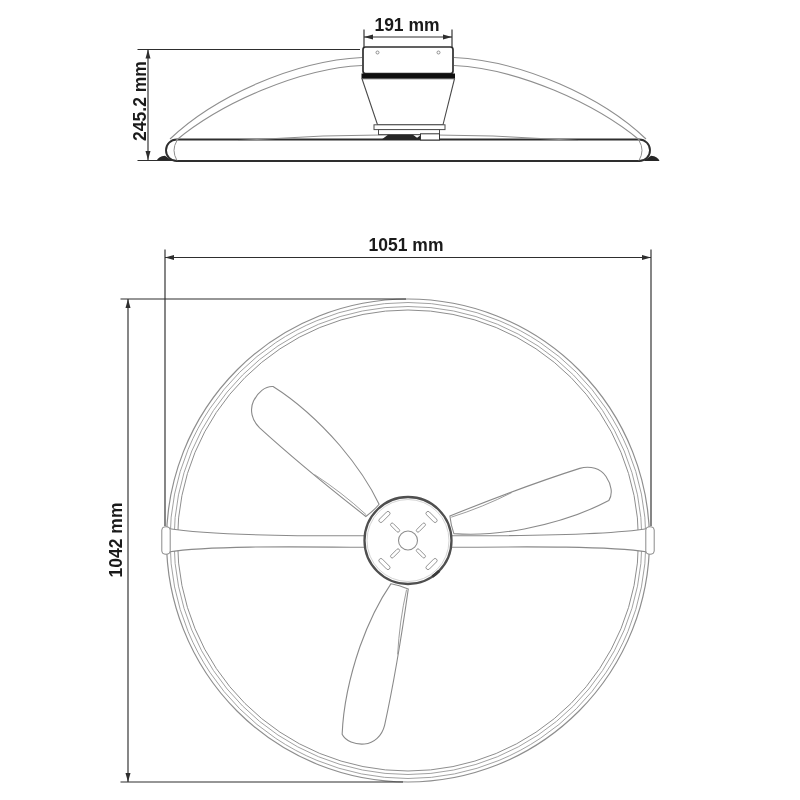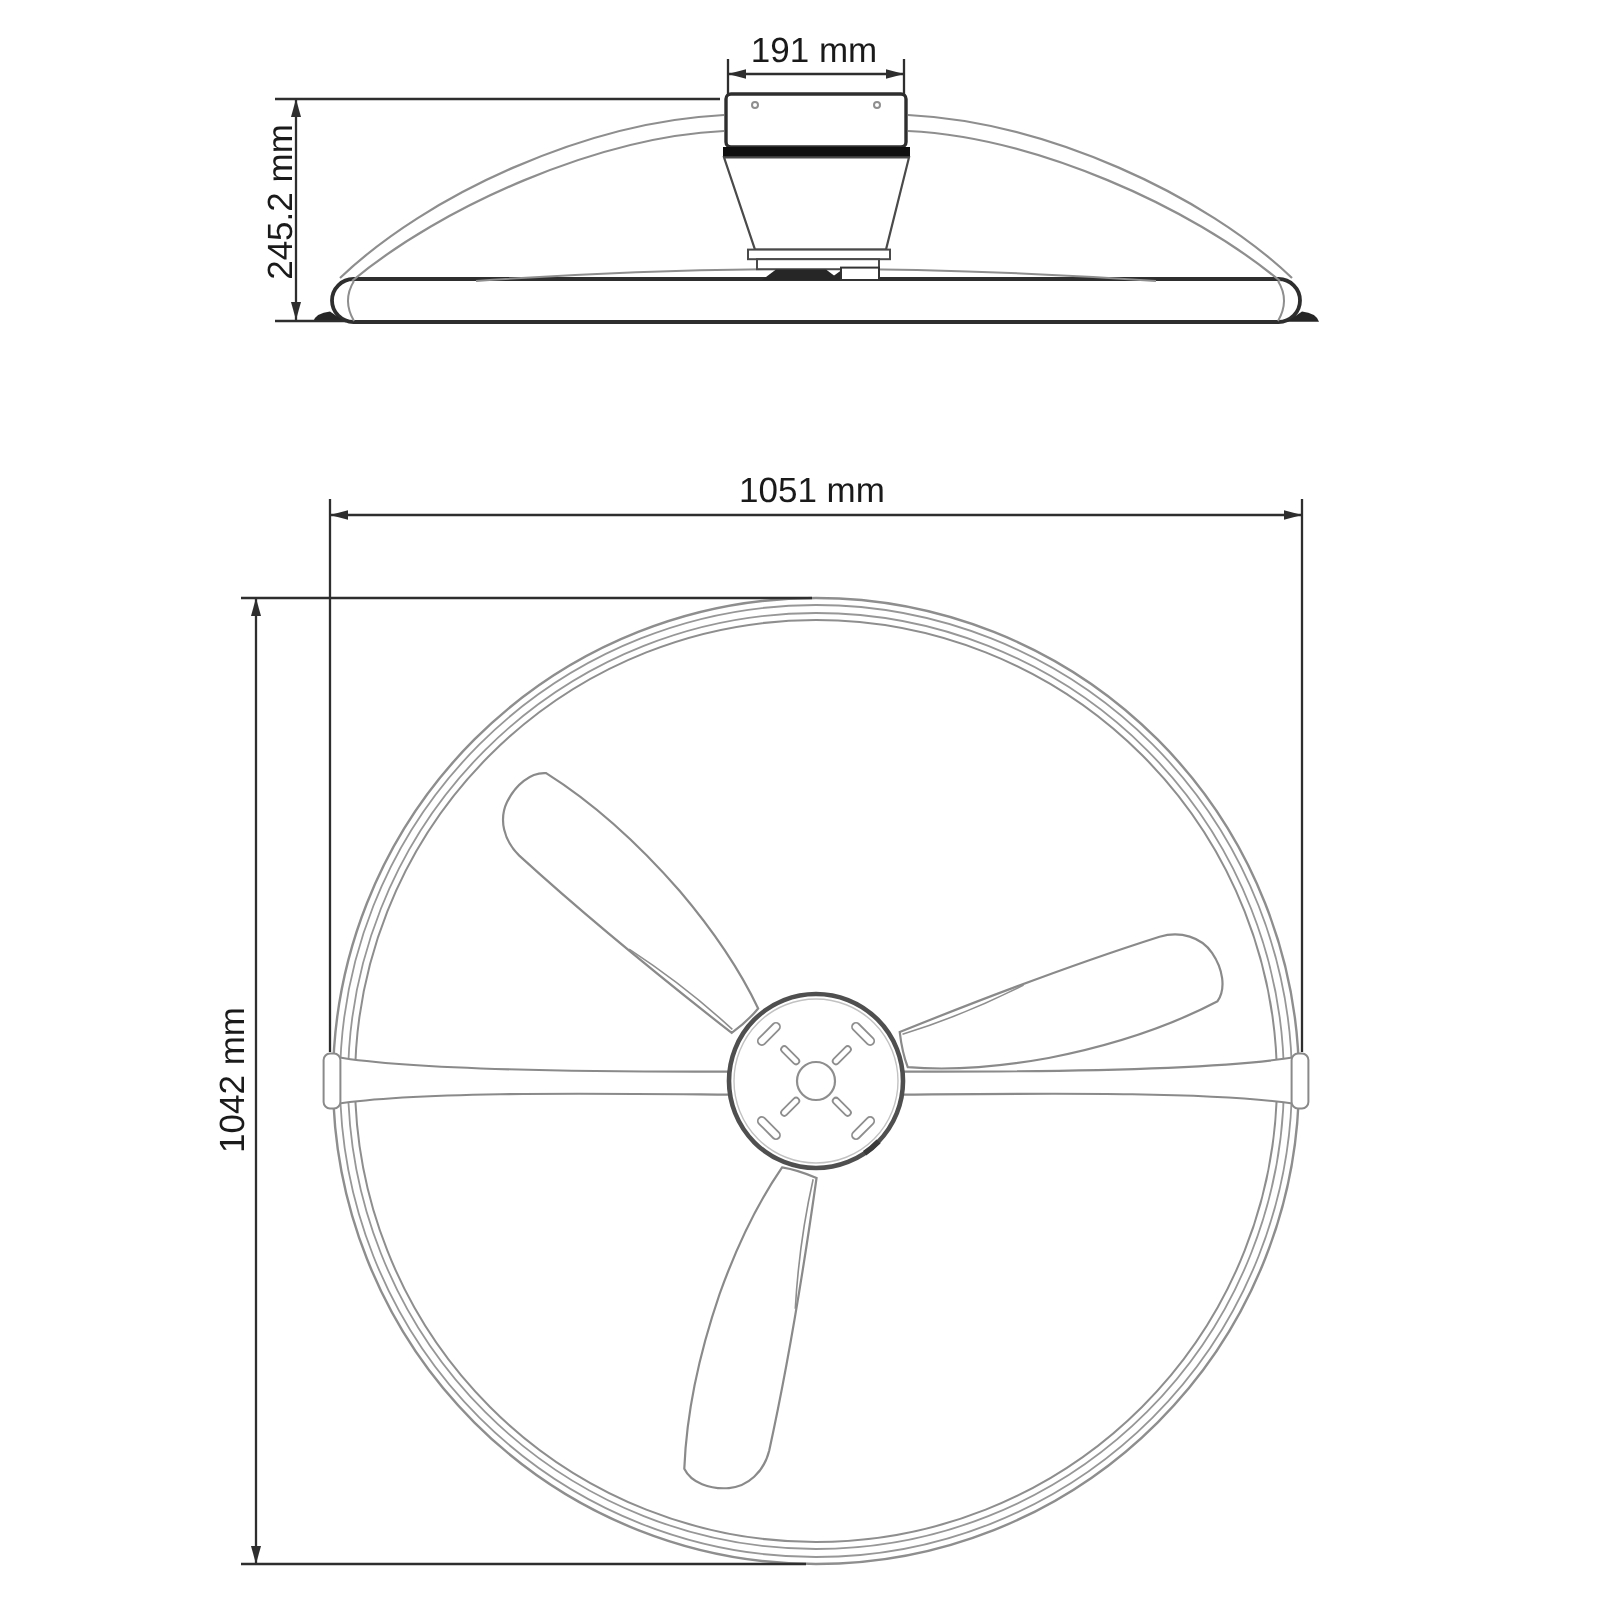--- a/index.html
+++ b/index.html
@@ -1,21 +1,21 @@
 <!DOCTYPE html>
 <html style="--bg: #ffffff; --ink: #1a1a1a; --line_dark: #2e2e2e; --line_light: #8e8e8e; --dim_color: #2e2e2e; --band: #0f0f0f;"><head>
 <meta charset="utf-8">
 <style>
   html,body { margin:0; padding:0; }
   body {
     width:800px; height:800px;
     background: var(--bg, #ffffff);
     font-family: "Liberation Sans", sans-serif;
   }
-  .sheet { position:relative; width:800px; height:800px; background:var(--bg,#ffffff); overflow:hidden; }
+  .sheet { position:relative; width:800px; height:800px; background:var(--bg,#ffffff); overflow:hidden;font-weight:bold; }
   svg { display:block; }
   svg text {
     font-family: "Liberation Sans", sans-serif;
     font-size: 17.5px;
     fill: var(--ink, #1a1a1a);
   }
   .sl { stroke: var(--line_light, #8e8e8e); fill:none; }
   .sl2 { stroke:#979797; fill:none; }
   .sd { stroke: var(--line_dark, #2e2e2e); fill:none; }
   .fw { fill:#ffffff; }

